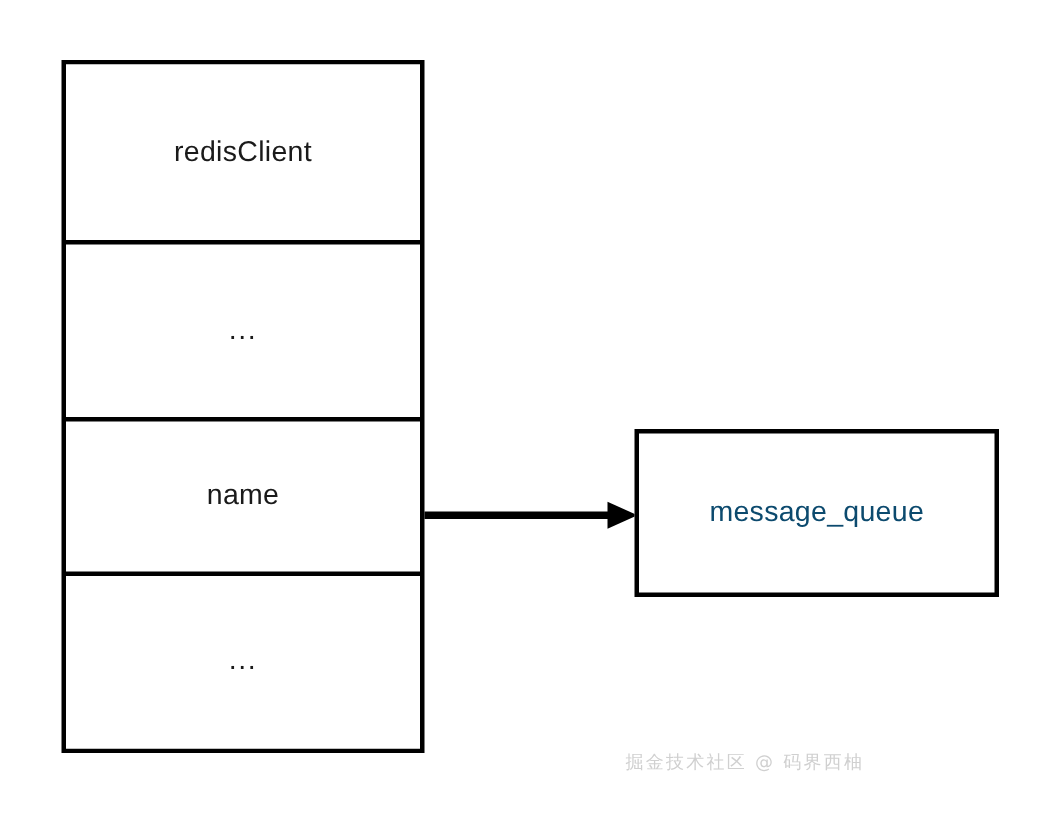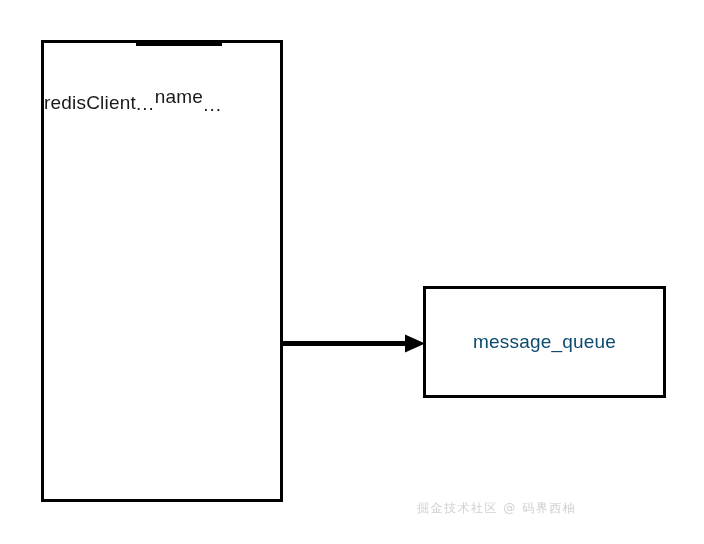--- a/index.html
+++ b/index.html
@@ -23,21 +23,21 @@
   .struct-box {
     position: absolute;
     left: 41px;
     top: 40px;
     width: 242px;
     height: 462px;
     border: 3px solid #000000;
     box-sizing: border-box;
     background: #ffffff;
     display: flex;
-    flex-direction: row;
+    flex-direction: column;
   }
   .struct-cell {
     box-sizing: border-box;
     display: flex;
     align-items: center;
     justify-content: center;
     color: #1a1a1a;
     font-size: 19px;
     letter-spacing: 0.2px;
     background: #ffffff;

